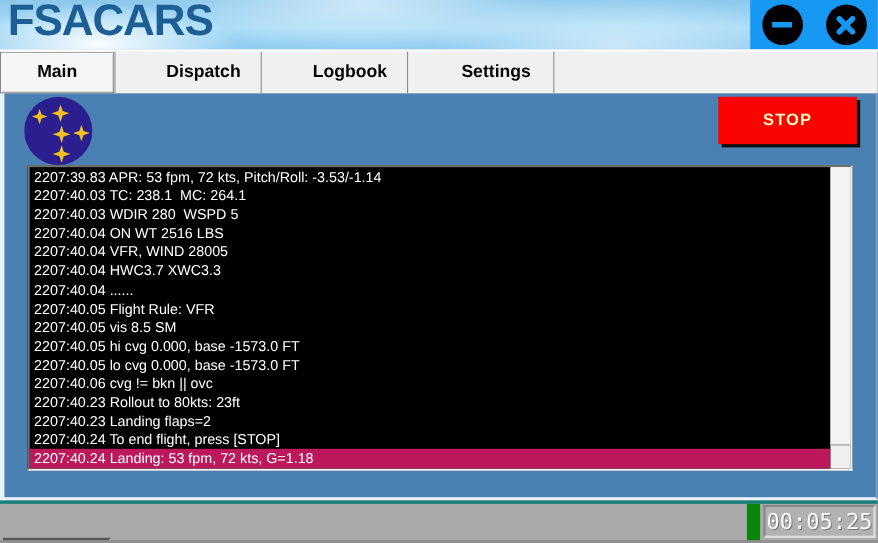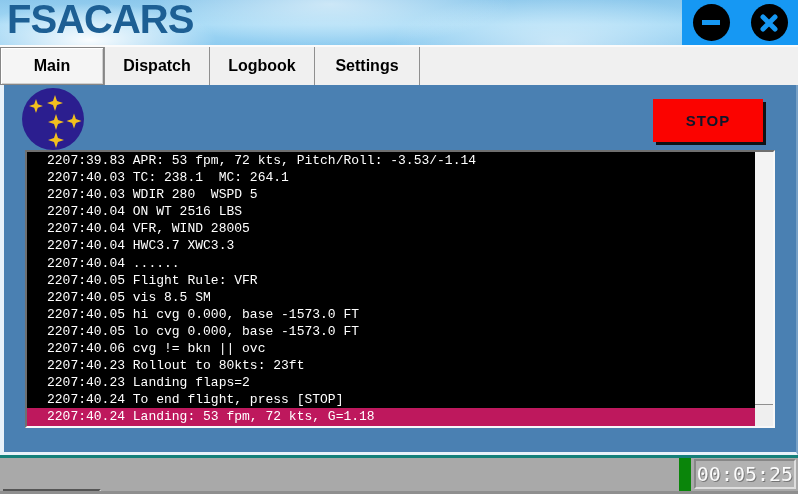--- a/index.html
+++ b/index.html
@@ -35,20 +35,21 @@
     border:none; display:flex; align-items:center; justify-content:center;
     cursor:pointer; padding:0;
   }
   .min-glyph { width:18px; height:5px; background:#1698f3; }
 
   
   .tabbar {
     position:absolute; left:0; top:45px; width:798px; height:40px;
     background:#f0f0f0; border-top:2px solid #fbfbfb;
     display:flex;
+    gap:28px;
   }
   .tab {
     width:105px; height:100%;
     display:flex; align-items:center; justify-content:center;
     font-size:16px; font-weight:bold; color:#000;
     border-right:1px solid #8f8f8f; cursor:pointer;
   }
   .tab.active {
     background:#f5f5f5;
     box-shadow: inset 0 0 0 1px #868686, inset 2px 2px 0 0 #ffffff, inset -2px -2px 0 0 #cfcfcf;
@@ -59,38 +60,38 @@
   .main-panel {
     position:absolute; left:0; top:85px; width:798px; height:370px;
     background:#4a80b2;
     border-left:4px solid #e9f2fa;
     border-bottom:3px solid #e9f2fa;
     border-right:2px solid #76a0c6;
   }
   .logo { position:absolute; left:22px; top:88px; width:62px; height:62px; }
 
   .stop-button {
-    position:absolute; left:653px; top:99px; width:110px; height:43px;
+    position:absolute; left:653px; top:88px; width:126px; height:43px;
     background:#fb0300; border:none; cursor:pointer;
-    color:#0f172a; font-family:"Liberation Sans",sans-serif;
+    color:#fef9c3; font-family:"Liberation Sans",sans-serif;
     font-size:15px; font-weight:bold; letter-spacing:1px;
     box-shadow:3px 3px 0 rgba(12,12,12,0.95);
   }
 
   
   .terminal {
     position:absolute; left:25px; top:150px; width:750px; height:278px;
     background:#000;
     border:2px solid; border-color:#6f6f6f #f8f8f8 #f8f8f8 #6f6f6f;
     display:flex;
   }
   .log-area { flex:1; overflow:hidden; }
   .log-line {
-    height:17.1px; line-height:17.1px; padding-left:20px;
-    color:#fff; font-family:Liberation Mono, monospace;
+    height:17.1px; line-height:17.1px; padding-left:4px;
+    color:#fff; font-family:Liberation Sans, sans-serif;
     font-size:13px; white-space:pre;
   }
   .log-line.selected { background:#be185d; }
   .scrollbar { width:18px; background:#efefef; position:relative; cursor:pointer; }
   .scroll-thumb {
     position:absolute; left:0; right:0; top:0; height:253px;
     background:#f3f3f3; border-bottom:1px solid #8f8f8f;
   }
 
   

